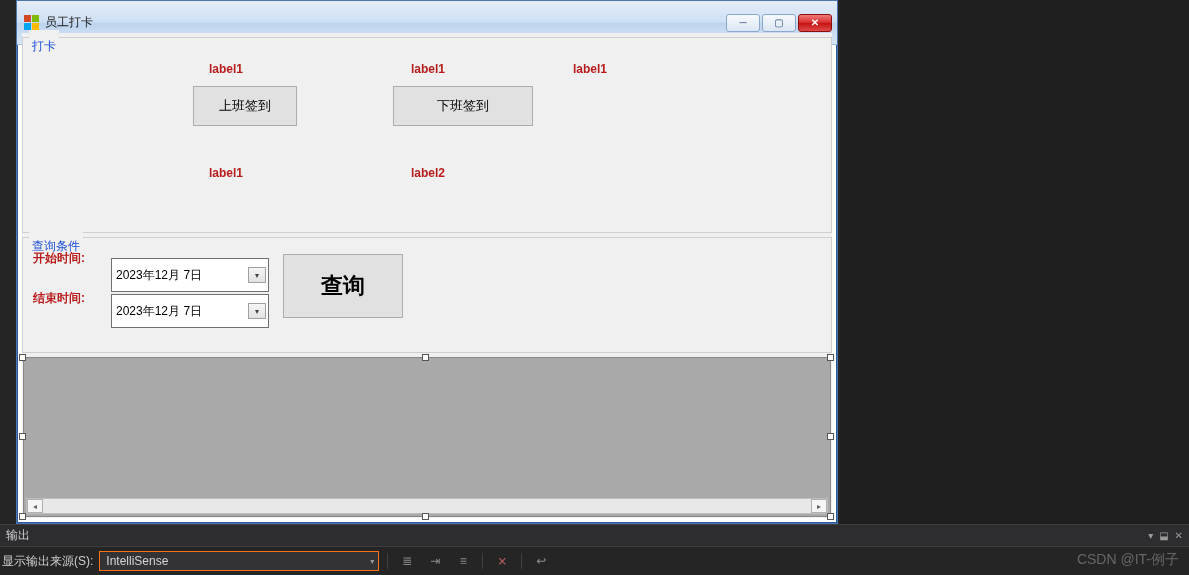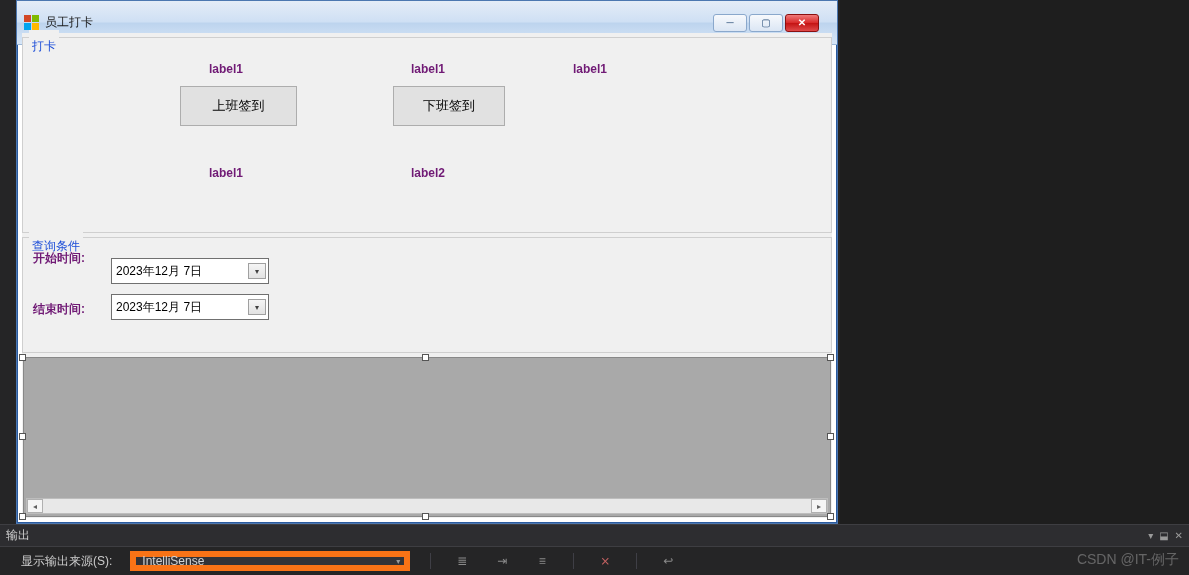--- a/index.html
+++ b/index.html
@@ -21,21 +21,21 @@
   width: 822px; height: 524px;
   background: #fff;
   border: 1px solid #4c77b0;
   box-shadow: 0 0 0 1px #2a5a9e inset;
 }
 .titlebar {
   height: 44px;
   background: linear-gradient(#e4ecf7,#cfe0f4 48%,#bdd4ee 52%,#d7e6f7);
   border-bottom: 1px solid #9db9d9;
   display: flex; align-items: center;
-  padding: 0 18px 0 6px;
+  padding: 0 5px 0 6px;
 }
 .app-icon {
   width: 16px; height: 16px; margin-right: 6px;
   display: flex; flex-wrap: wrap;
 }
 .app-icon span { width:7px; height:7px; margin:0.5px; }
 .ai1{background:#d24726}.ai2{background:#7fba00}.ai3{background:#00a4ef}.ai4{background:#ffb900}
 .titlebar-text { font-size: 12px; color:#1a1a1a; }
 .win-btns { margin-left:auto; display:flex; gap:2px; }
 .win-btn {
@@ -54,30 +54,30 @@
 .groupbox {
   position:absolute; border:1px solid #cfcfcf; background:#f0f0f0;
 }
 .groupbox > .gb-title {
   position:absolute; left:6px; top:-8px; background:#f0f0f0; padding:8px 3px;
   font-size:12px; color:#1d4ed8;
 }
 .gb1 { left:0; top:4px; width:810px; height:196px; }
 .gb2 { left:0; top:204px; width:810px; height:116px; }
 
-.lbl { position:absolute; font-size:12px; color:#701a75; font-weight:bold; }
+.lbl { position:absolute; font-size:12px; color:#b91c1c; font-weight:bold; }
 .btn {
   position:absolute; background:#e1e1e1; border:1px solid #adadad;
   font-size:13px; display:flex; align-items:center; justify-content:center;
   cursor:default;
 }
 .btn.big { font-size:22px; font-weight:bold; }
 
 .dtp {
-  position:absolute; width:158px; height:26px;
+  position:absolute; width:158px; height:34px;
   background:#fff; border:1px solid #707070;
   display:flex; align-items:center; padding:0 2px 0 4px;
   font-size:12px;
 }
 .dtp .drop {
   width:18px; height:16px; margin-left:auto;
   border:1px solid #a0a0a0; background:linear-gradient(#f5f5f5,#e2e2e2);
   display:flex;align-items:center;justify-content:center; font-size:8px; color:#404040;
 }
 
@@ -95,25 +95,25 @@
 .output-panel {
   position:absolute; left:0; right:0; top:524px; height:51px;
   background:#252526; color:#d0d0d0; border-top:1px solid #3e3e42;
 }
 .output-header {
   height:22px; background:#2d2d30; border-bottom:1px solid #3e3e42;
   display:flex; align-items:center; padding:0 6px; font-size:12px;
 }
 .output-header .pin { margin-left:auto; display:flex; gap:6px; color:#9a9a9a; font-size:10px;}
 .output-toolbar {
-  height:28px; display:flex; align-items:center; gap:18px; padding:0 21px;
+  height:28px; display:flex; align-items:center; gap:6px; padding:0 2px;
   font-size:12px; color:#cccccc;
 }
 .combo {
-  height:20px; min-width:280px; background:#333337; border:6px solid #f97316;
+  height:20px; min-width:280px; background:#333337; border:1px solid #f97316;
   color:#d4d4d4; display:flex; align-items:center; padding:0 4px 0 6px;
 }
 .combo .caret{ margin-left:auto; font-size:8px; color:#999; }
 .tool-ico {
   width:22px; height:20px; display:flex;align-items:center;justify-content:center;
   color:#8a8a8a; font-size:12px; border-radius:2px;
 }
 .tool-sep { width:1px; height:16px; background:#3f3f46; margin:0 2px; }
 .watermark {
   position:absolute; right:10px; bottom:6px; color:rgba(220,220,220,0.35);
@@ -142,45 +142,48 @@
     </div>
 
     <div class="client">
 
       <div class="groupbox gb1">
         <span class="gb-title">打卡</span>
         <span class="lbl" style="left:186px;top:24px">label1</span>
         <span class="lbl" style="left:388px;top:24px">label1</span>
         <span class="lbl" style="left:550px;top:24px">label1</span>
 
-        <div class="btn" style="left:157px;top:48px;width:117px;height:40px">
+        <div class="btn" style="left:170px;top:48px;width:104px;height:40px">
             <span>上班签到</span>
           </div>
-        <div class="btn" style="left:370px;top:48px;width:112px;height:40px">
+        <div class="btn" style="left:370px;top:48px;width:140px;height:40px">
             <span>下班签到</span>
           </div>
 
         <span class="lbl" style="left:186px;top:128px">label1</span>
         <span class="lbl" style="left:388px;top:128px">label2</span>
       </div>
 
       <div class="groupbox gb2">
         <span class="gb-title">查询条件</span>
         <span class="lbl" style="left:10px;top:12px;font-weight:bold">开始时间:</span>
-        <span class="lbl" style="left:10px;top:63px;font-weight:bold">结束时间:</span>
+        <span class="lbl" style="left:10px;top:52px;font-weight:bold">结束时间:</span>
 
         <div class="dtp" style="left:88px;top:20px">
           <span>2023年12月  7日</span>
           <span class="drop">▾</span>
         </div>
         <div class="dtp" style="left:88px;top:56px">
           <span>2023年12月  7日</span>
           <span class="drop">▾</span>
         </div>
 
+        <div class="btn big" style="left:260px;top:16px;width:120px;height:64px">
+            <span>查询</span>
+          </div>
       </div>
 
       <div class="datagrid">
         <div class="sb-h">
           <div class="arrow" style="float:left">◂</div>
           <div class="arrow r">▸</div>
         </div>
       </div>
       <span class="sel-handle" style="left:-3px;top:321px"></span>
       <span class="sel-handle" style="left:400px;top:321px"></span>

